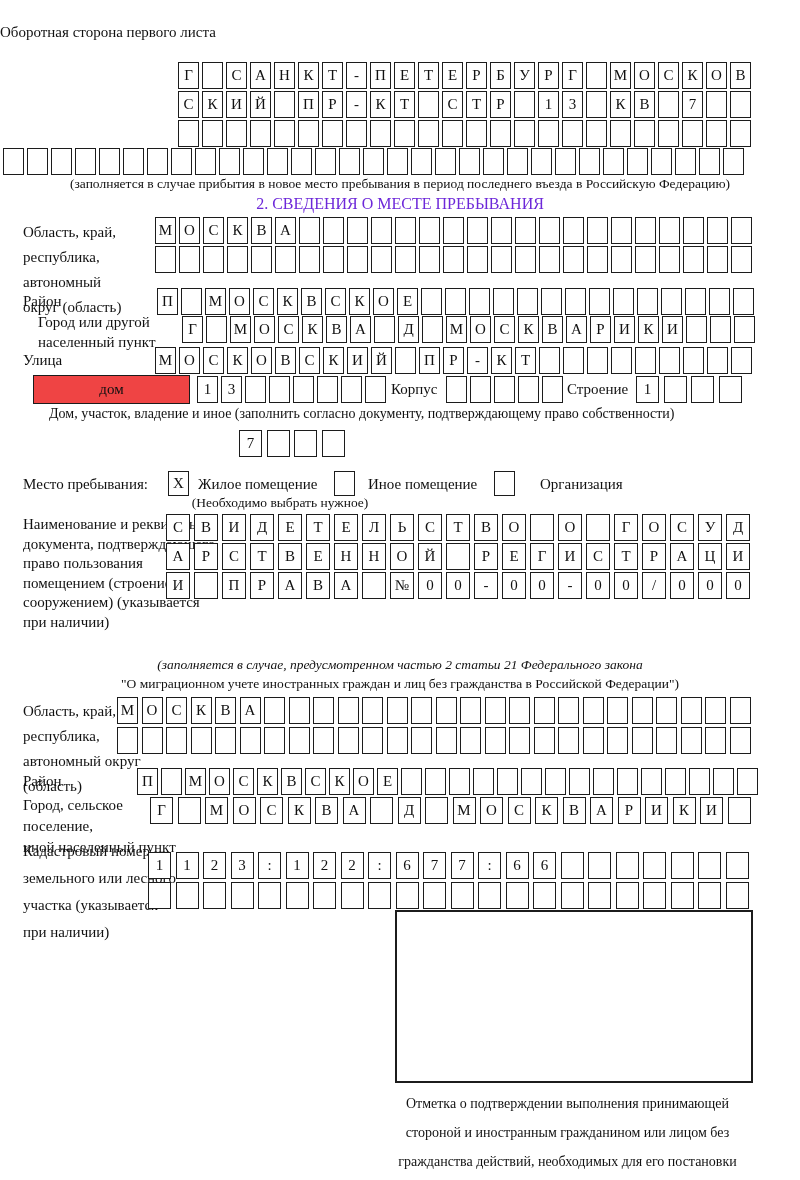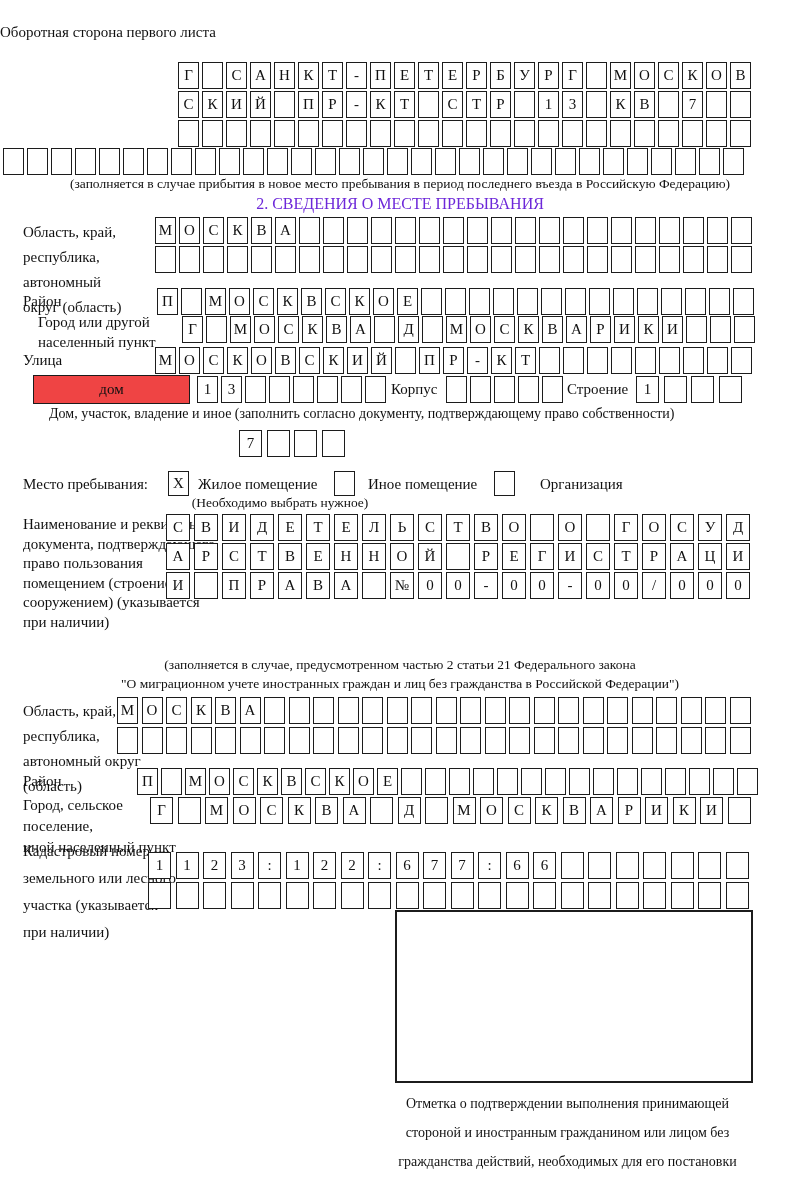--- a/index.html
+++ b/index.html
@@ -404,21 +404,21 @@
       <div class="cell">0</div>
       <div class="cell">-</div>
       <div class="cell">0</div>
       <div class="cell">0</div>
       <div class="cell">/</div>
       <div class="cell">0</div>
       <div class="cell">0</div>
       <div class="cell">0</div>
     </div>
 
-  <div class="abs cap center" style="top:657px;">(заполняется в случае, предусмотренном частью 2 статьи 21 Федерального закона</div>
+  <div class="abs cap center" style="top:657px;font-style:italic;">(заполняется в случае, предусмотренном частью 2 статьи 21 Федерального закона</div>
   <div class="abs cap center" style="top:676px;">"О миграционном учете иностранных граждан и лиц без гражданства в Российской Федерации")</div>
 
   <div class="abs lbl" style="top:699px;left:23px;width:135px;line-height:25px;">Область, край,
 республика,
 автономный округ
 (область)</div>
   <div class="cellrow p245" style="top:697px;left:117px;">
       <div class="cell">М</div>
       <div class="cell">О</div>
       <div class="cell">С</div>

